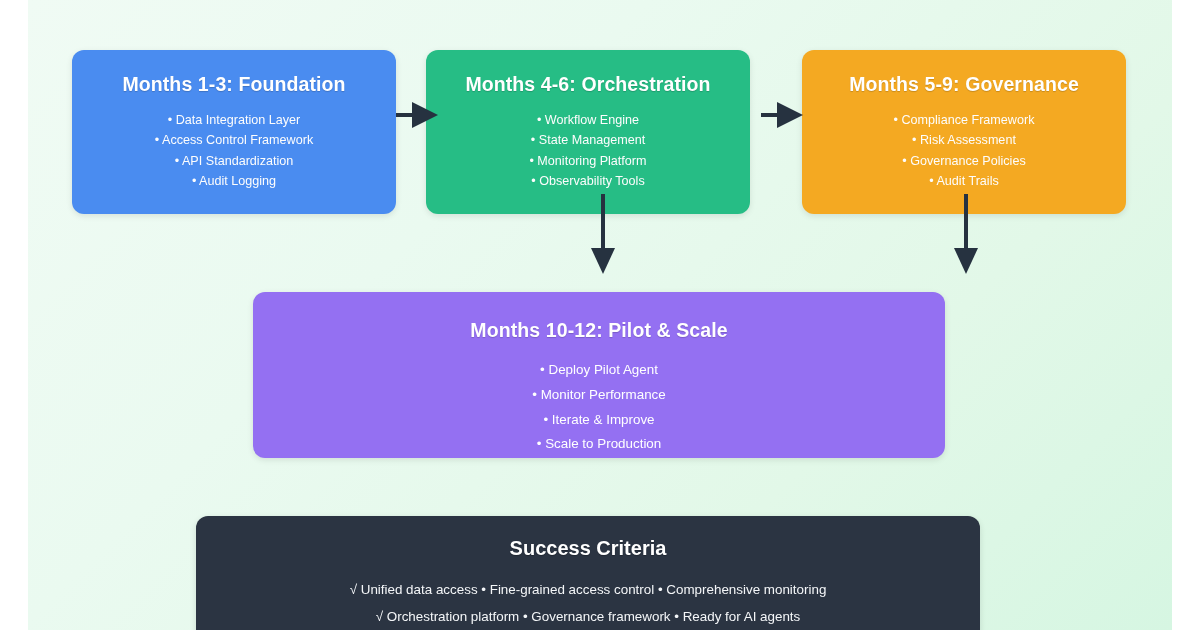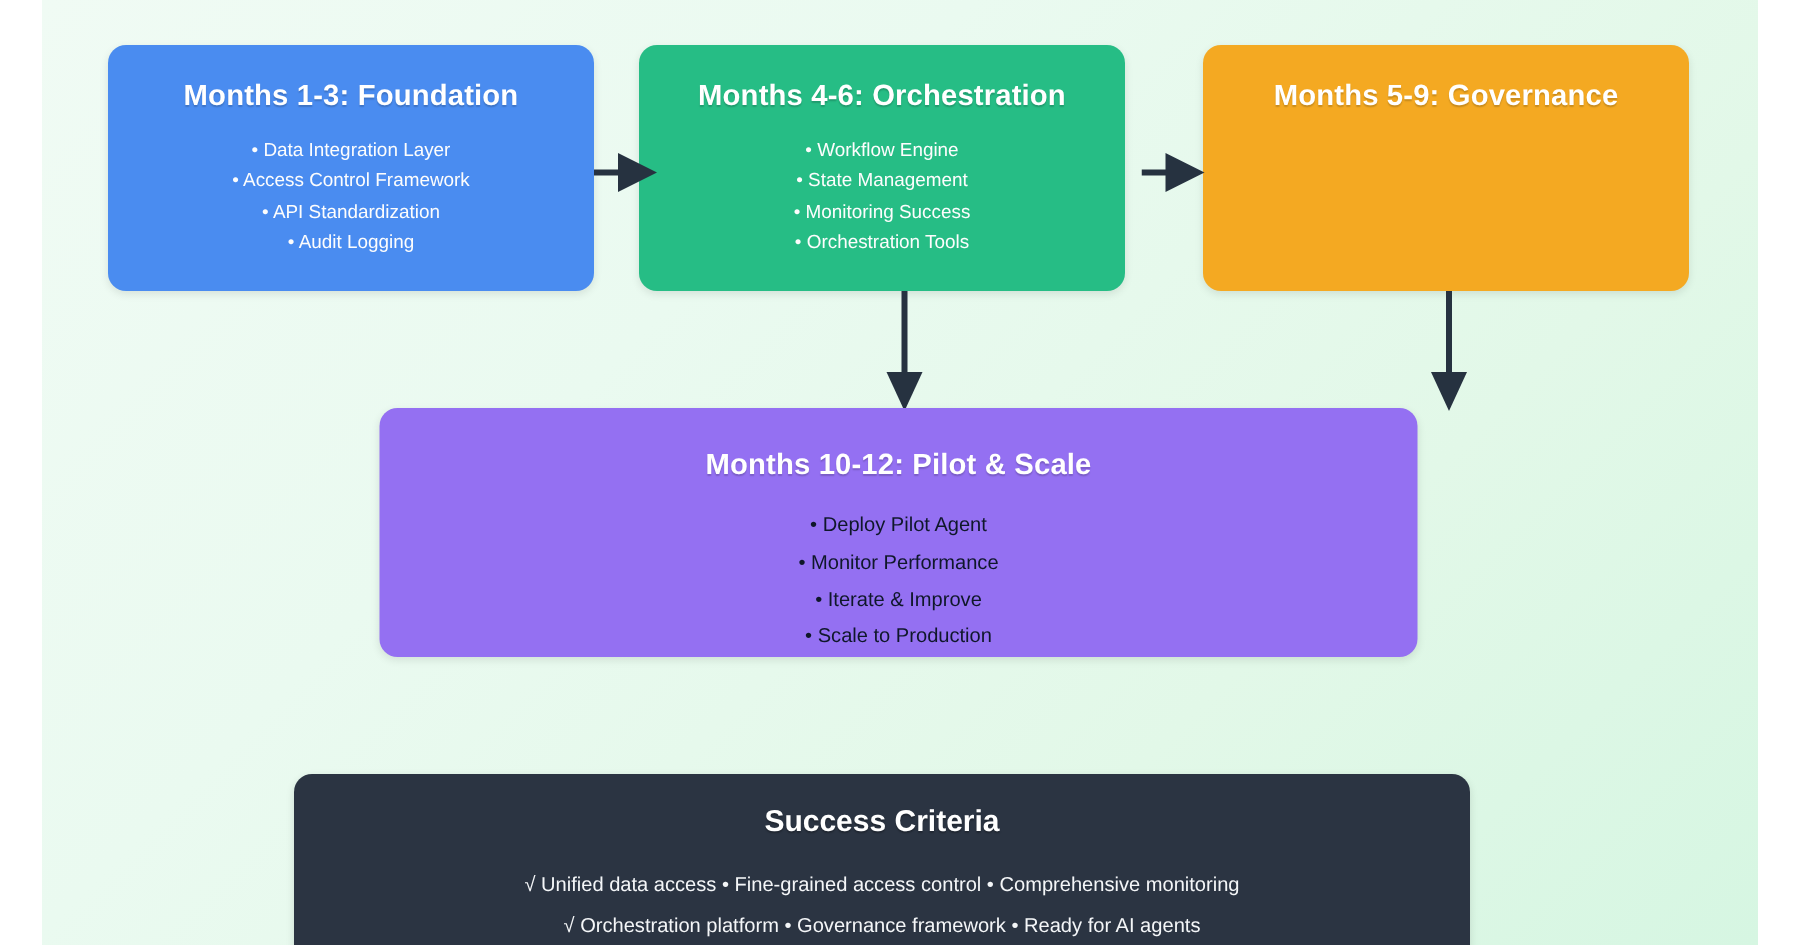--- a/index.html
+++ b/index.html
@@ -34,20 +34,21 @@
     overflow: hidden;
   }
 
   .card {
     position: absolute;
     border-radius: 12px;
     box-sizing: border-box;
     color: #ffffff;
     text-align: center;
     box-shadow: 0 2px 6px rgba(0,0,0,0.10);
+    margin-top: 20px;
   }
 
   .card-title {
     font-weight: bold;
     letter-spacing: 0.1px;
     text-shadow: 0 1px 1px rgba(0,0,0,0.18);
   }
 
   .card-items {
     list-style: none;
@@ -91,21 +92,21 @@
     padding-top: 26px;
   }
   #card-pilot .card-title {
     font-size: 19.5px;
     line-height: 24px;
     margin: 0 0 16px 0;
   }
   #card-pilot .card-items li {
     font-size: 13.4px;
     line-height: 24.8px;
-    color: #0f172a;
+    color: #ffffff;
   }
 
   
   #panel-success {
     position: absolute;
     left: 168px;
     top: 516px;
     width: 784px;
     height: 150px;
     background: #2b3442;
@@ -155,27 +156,33 @@
         <li>• API Standardization</li>
         <li>• Audit Logging</li>
       </ul>
     </div>
 
     <div class="card phase" id="card-orchestration">
       <div class="card-title">Months 4-6: Orchestration</div>
       <ul class="card-items">
         <li>• Workflow Engine</li>
         <li>• State Management</li>
-        <li>• Monitoring Success</li>
-        <li>• Orchestration Tools</li>
+        <li>• Monitoring Platform</li>
+        <li>• Observability Tools</li>
       </ul>
     </div>
 
     <div class="card phase" id="card-governance">
       <div class="card-title">Months 5-9: Governance</div>
+      <ul class="card-items">
+        <li>• Compliance Framework</li>
+        <li>• Risk Assessment</li>
+        <li>• Governance Policies</li>
+        <li>• Audit Trails</li>
+      </ul>
     </div>
 
     <div class="arrow" style="left:368px; top:98px;">
       <svg width="44" height="34" viewBox="0 0 44 34">
         <line x1="0" y1="17" x2="22" y2="17" stroke="#263240" stroke-width="4"></line>
         <polygon points="16,4 42,17 16,30" fill="#263240"></polygon>
       </svg>
     </div>
 
     <div class="arrow" style="left:733px; top:98px;">

